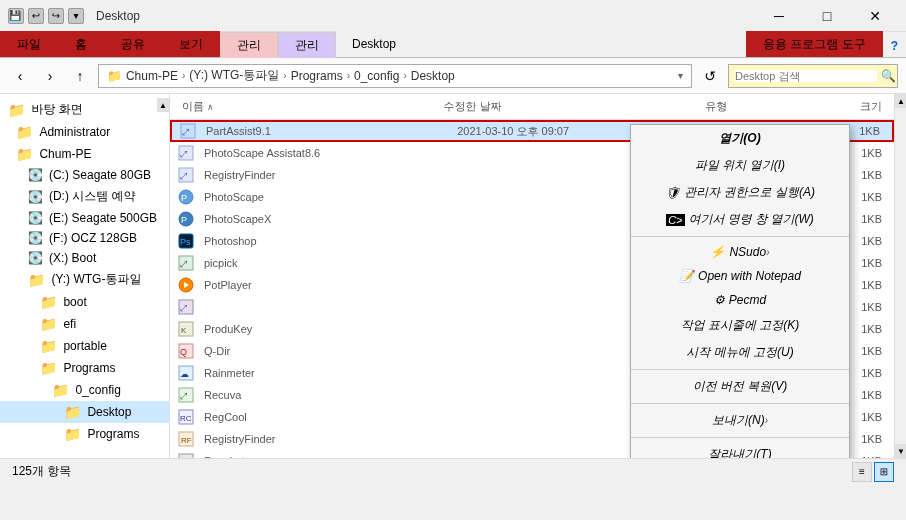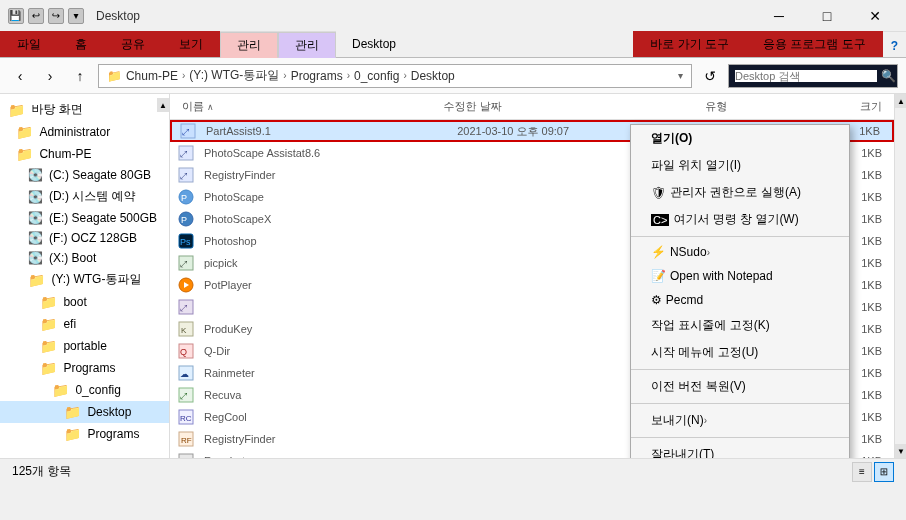--- a/index.html
+++ b/index.html
@@ -90,21 +90,21 @@
       display: flex;
       align-items: center;
       padding: 0 8px;
       font-size: 12px;
       gap: 4px;
     }
     .path-sep { color: #666; font-size: 10px; }
     .refresh-btn { width: 24px; height: 24px; display: flex; align-items: center; justify-content: center; font-size: 14px; cursor: pointer; }
     .search-box {
       width: 170px; height: 24px;
-      background: #0f172a; border: 1px solid #aaa;
+      background: #fef9c3; border: 1px solid #aaa;
       display: flex; align-items: center;
       padding: 0 6px; gap: 4px;
     }
     .search-box input { border: none; outline: none; flex: 1; font-size: 11px; }
 
     
     .main-area {
       display: flex;
       height: calc(520px - 32px - 26px - 36px - 36px - 26px);
     }
@@ -194,22 +194,23 @@
       border: 1px solid #aaa;
       box-shadow: 3px 3px 8px rgba(0,0,0,0.3);
       z-index: 100;
       font-size: 12px;
     }
     .ctx-item {
       padding: 5px 20px;
       cursor: pointer;
       display: flex;
       align-items: center;
-      justify-content: flex-start;
+      justify-content: center;
       white-space: nowrap;
+      font-style: italic;
     }
     .ctx-item.bold { font-weight: bold; }
     .ctx-sep { height: 1px; background: #ccc; margin: 3px 0; }
     .ctx-arrow { font-size: 10px; color: #555; }
     .sidebar-indent1 { padding-left: 16px; }
     .sidebar-indent2 { padding-left: 28px; }
     .sidebar-indent3 { padding-left: 40px; }
 
     
     .right-scroll {
@@ -243,21 +244,20 @@
 
 <div class="ribbon-tabs">
   <div class="ribbon-tab normal">파일</div>
   <div class="ribbon-tab normal">홈</div>
   <div class="ribbon-tab normal">공유</div>
   <div class="ribbon-tab normal">보기</div>
   <div style="flex:1; display:flex; align-items:flex-end;">
     <div class="ribbon-tab active-pink">관리</div>
     <div class="ribbon-tab active-purple">관리</div>
     <div class="ribbon-tab-desktop">Desktop</div>
-    <div class="ribbon-tab normal">바로 가기 도구</div>
     <div class="ribbon-tab normal">응용 프로그램 도구</div>
     <div style="margin-left:auto; padding: 4px 8px; font-weight:bold; color: #0060c0; cursor:pointer;">?</div>
   </div>
 </div>
 
 <div class="address-bar">
   <div class="nav-btn">‹</div>
   <div class="nav-btn">›</div>
   <div class="nav-btn">↑</div>
   <div class="address-path">

